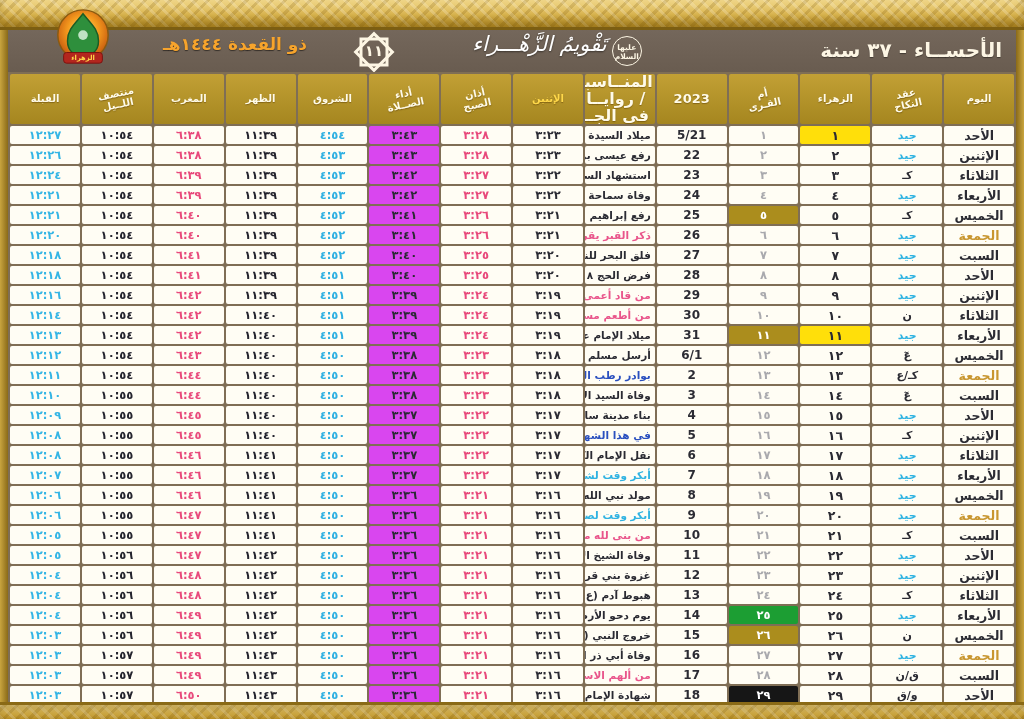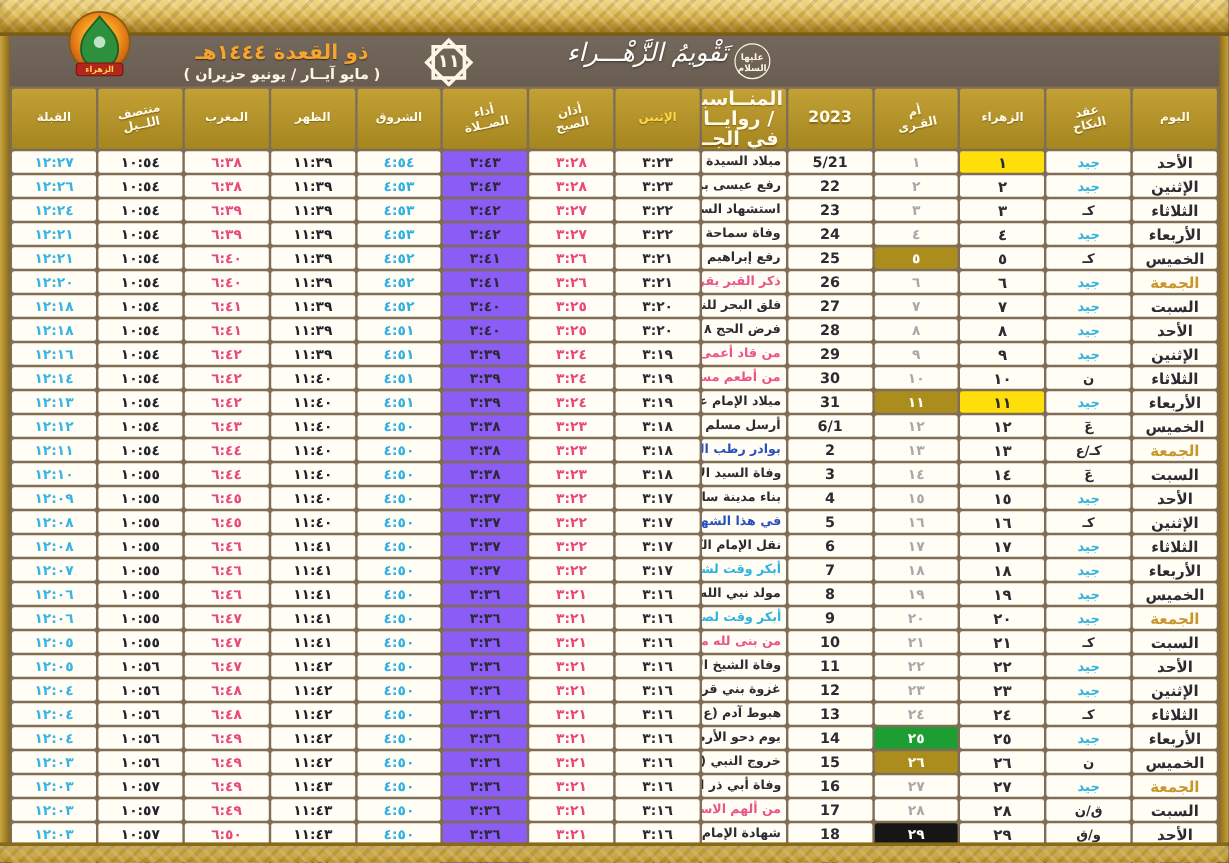--- a/index.html
+++ b/index.html
@@ -59,54 +59,54 @@
   td.col-zahra{font-size:12.5px;}
   td.col-zahra.hl-yellow{background:#ffdf0a;}
   td.col-umm{font-size:11.5px;color:#a9a9ad;}
   td.col-umm.hl-olive{background:#ab8d1d;color:#fff;}
   td.col-umm.hl-green{background:#1c9e33;color:#fff;}
   td.col-umm.hl-black{background:#161616;color:#fff;}
   td.col-greg{font-size:12px;}
   td.col-occasion{text-align:right;font-size:10.5px;padding:0 4px;}
   td.col-imsak{font-size:11.5px;color:#2a2a33;}
   td.col-adhan{font-size:11.5px;color:#e8497b;}
-  td.col-ada{font-size:11.5px;color:#2a2a33;background:#8b5cf6;margin-top:16px;}
+  td.col-ada{font-size:11.5px;color:#2a2a33;background:#d946ef;margin-top:16px;}
   td.col-shuruq{font-size:11.5px;color:#2fb0e2;}
   td.col-dhuhr{font-size:11.5px;color:#23232d;}
   td.col-maghrib{font-size:11.5px;color:#e8497b;}
   td.col-midnight{font-size:11.5px;color:#23232d;}
   td.col-qibla{font-size:11.5px;color:#35b5e5;}
   .oc-black{color:#2b2b33;} .oc-pink{color:#e9558b;} .oc-blue{color:#2b50bf;}
   .oc-cyan{color:#2fb3e2;}
 </style>
 </head>
 <body>
 
 <div id="stage">
 
   <div class="gold-band band-top"></div>
 
   <div class="topbar">
+    <div class="region">الأحســاء - ٣٧ سنة</div>
 
     <div class="title-wrap">
       <span class="title-badge">عليها السلام</span>
       <span class="main-title">تَقْويمُ الزَّهْـــراء</span>
     </div>
 
     <div class="star-badge">
       <svg viewBox="0 0 44 44">
         <rect x="9" y="9" width="26" height="26" fill="none" stroke="#fdf6e4" stroke-width="3"></rect>
         <rect x="9" y="9" width="26" height="26" fill="none" stroke="#fdf6e4" stroke-width="3" transform="rotate(45 22 22)"></rect>
       </svg>
       <span class="star-num">١١</span>
     </div>
 
     <div class="month-wrap">
       <div class="month-name">ذو القعدة ١٤٤٤هـ</div>
-      <div class="month-greg">( مايو آيــار / يونيو حزيران )</div>
     </div>
   </div>
 
   <div class="logo">
     <svg viewBox="0 0 64 64">
       <defs>
         <radialGradient id="glow" cx="50%" cy="42%" r="55%">
           <stop offset="0%" stop-color="#ffe27a"></stop>
           <stop offset="55%" stop-color="#f59a1e"></stop>
           <stop offset="100%" stop-color="#c95f10"></stop>

